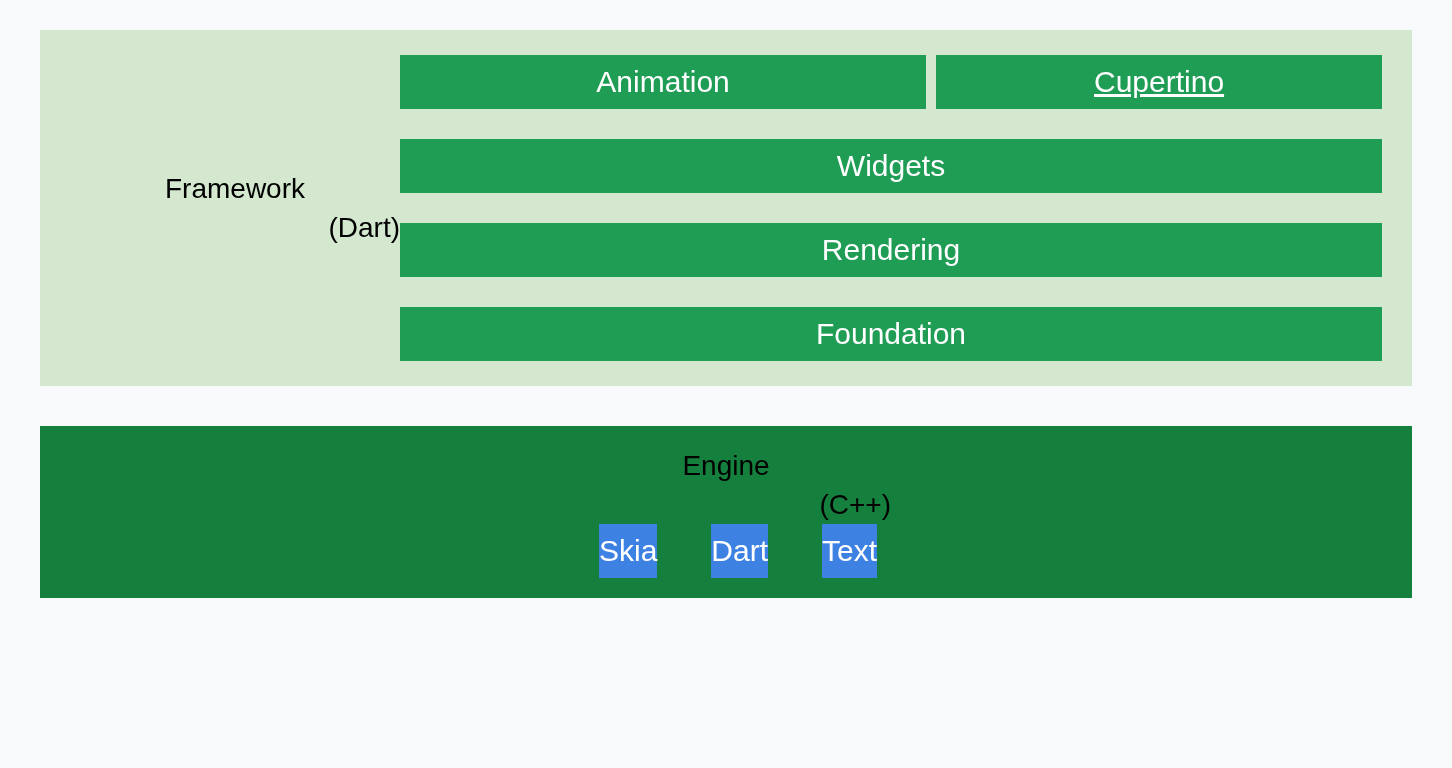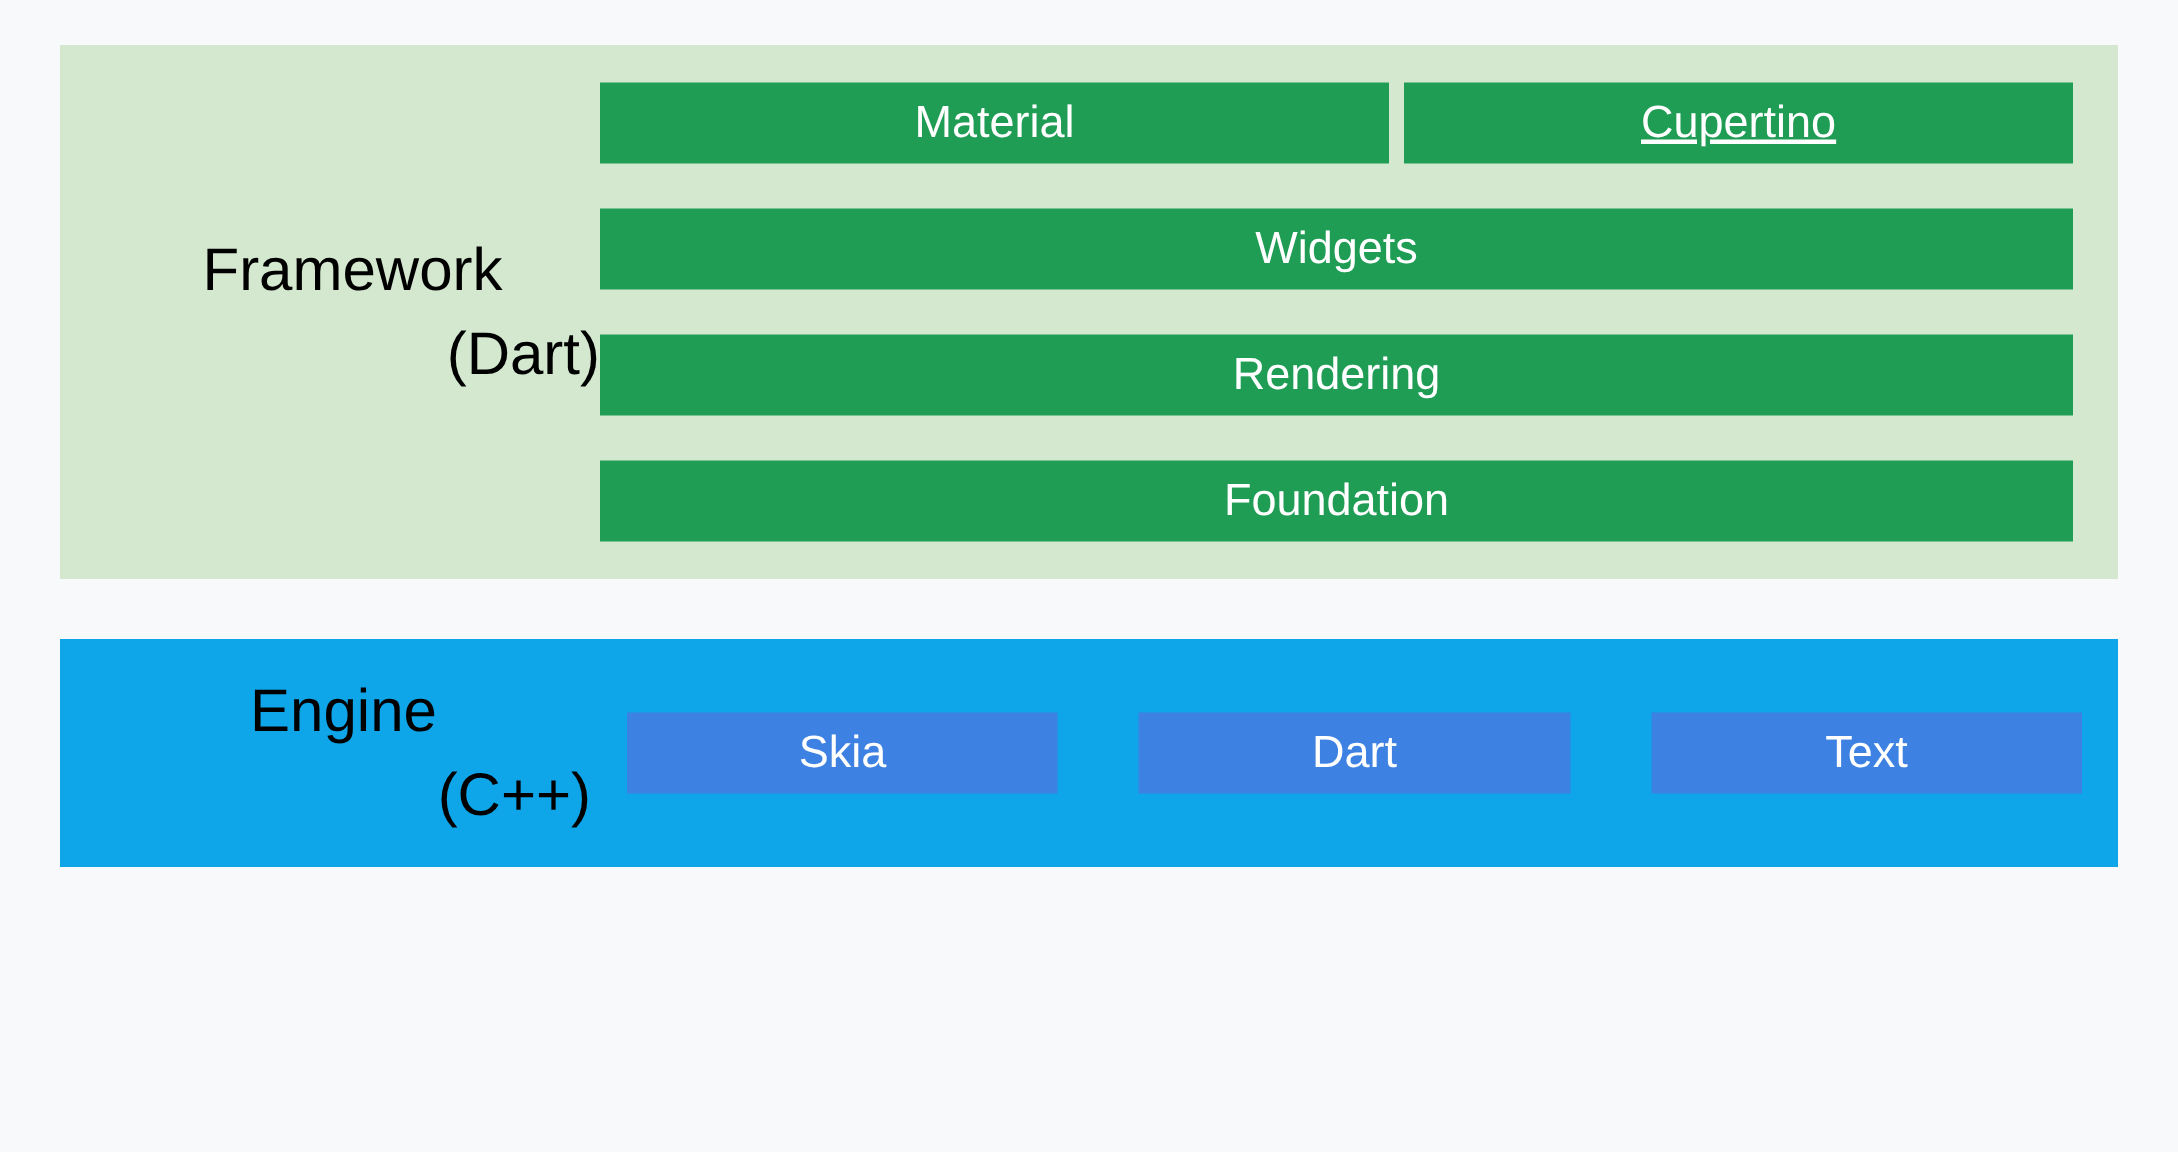--- a/index.html
+++ b/index.html
@@ -15,28 +15,29 @@
     .section {
       display: flex;
       align-items: center;
       padding: 25px 30px;
       margin-bottom: 40px;
     }
     .section-framework {
       background: #d3e8ce;
     }
     .section-engine {
-      background: #0ea5e9;
-      padding: 20px 24px;
+      background: #15803d;
+      padding: 20px 48px;
+      flex-direction: column;
     }
     .section-label {
       width: 330px;
       flex-shrink: 0;
       text-align: center;
-      font-size: 40px;
+      font-size: 28px;
       color: #000;
       line-height: 1.4;
     }
     .section-label .line1 {
       display: block;
     }
     .section-label .line2 {
       display: block;
       text-align: right;
     }
@@ -78,21 +79,21 @@
 </head>
 <body>
 
 <div class="section section-framework">
   <div class="section-label">
     <span class="line1">Framework</span>
     <span class="line2">(Dart)</span>
   </div>
   <div class="section-content">
     <div class="row">
-      <div class="box box-green box-material">Material</div>
+      <div class="box box-green box-material">Animation</div>
       <div class="box box-green box-cupertino">Cupertino</div>
     </div>
     <div class="row">
       <div class="box box-green">Widgets</div>
     </div>
     <div class="row">
       <div class="box box-green">Rendering</div>
     </div>
     <div class="row">
       <div class="box box-green">Foundation</div>

